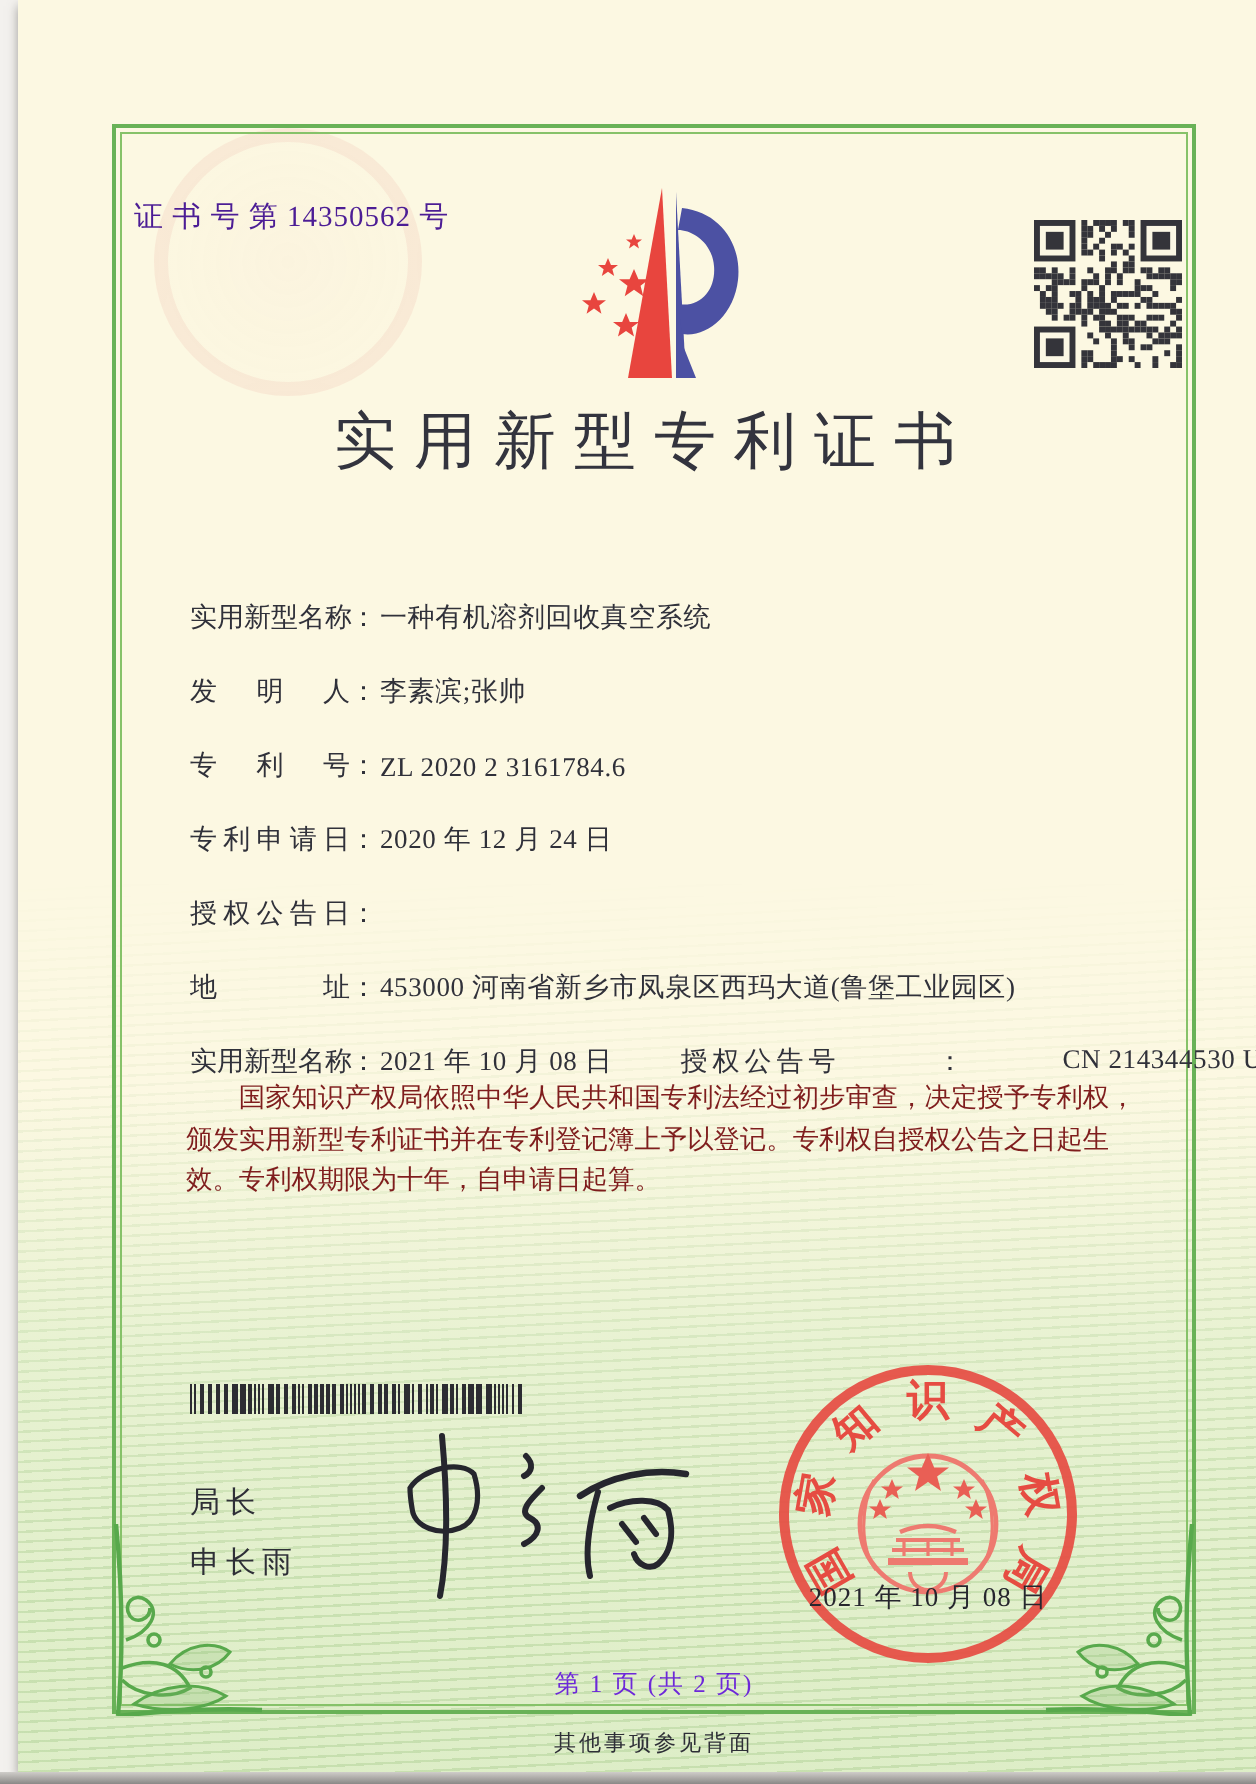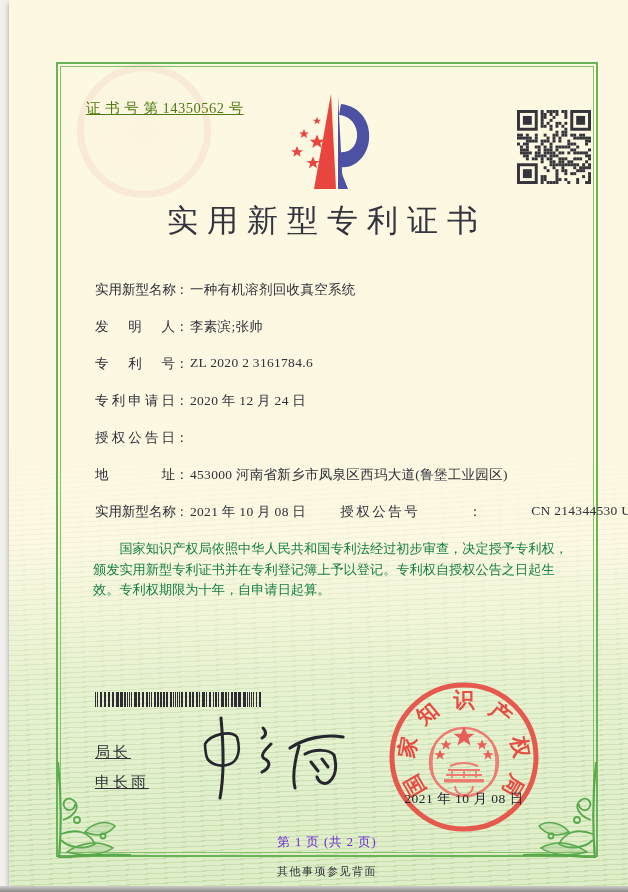--- a/index.html
+++ b/index.html
@@ -23,36 +23,36 @@
     -webkit-mask-image:linear-gradient(to bottom,transparent,rgba(0,0,0,.55) 45%,#000 78%);
     mask-image:linear-gradient(to bottom,transparent,rgba(0,0,0,.55) 45%,#000 78%);}
   .frame{position:absolute;left:47px;top:62px;right:30px;bottom:29px;
     border:2.5px solid #69b257;}
   .frame-inner{position:absolute;inset:2px;border:1px solid #86c269;}
   .orn{position:absolute;bottom:-3px;width:78px;height:96px;}
   .orn-left{left:-3px;}
   .orn-right{right:-3px;transform:scaleX(-1);}
   .ghost-stamp{position:absolute;left:68px;top:64px;width:120px;height:120px;border-radius:50%;
     border:7px solid rgba(232,148,138,.13);background:radial-gradient(circle,rgba(240,170,160,.05),rgba(240,170,160,0));}
-  .cert-no{position:absolute;left:77px;top:99px;font-size:14.5px;color:#4d7c0f;letter-spacing:.5px;text-decoration:underline;}
+  .cert-no{position:absolute;left:58px;top:99px;font-size:14.5px;color:#4c1d95;letter-spacing:.5px;}
   .logo{position:absolute;left:263px;top:92px;width:100px;height:114px;}
   .qr{position:absolute;left:508px;top:110px;width:74px;height:74px;}
   .title{position:absolute;left:56px;right:39px;top:200px;text-align:center;
     font-size:31px;font-weight:400;color:#33343e;letter-spacing:9px;}
   .fields{position:absolute;left:86px;top:281px;width:492px;}
-  .frow{display:flex;align-items:flex-start;height:37px;font-size:13.5px;color:#30313a;white-space:nowrap;}
+  .frow{display:flex;align-items:flex-end;height:37px;font-size:13.5px;color:#30313a;white-space:nowrap;}
   .flabel{width:80px;flex:none;text-align:justify;text-align-last:justify;}
   .fcolon{flex:none;width:15px;}
   .fvalue{flex:none;letter-spacing:.3px;}
   .grant2{display:flex;margin-left:34px;gap:48px;}
   .glabel{flex:none;letter-spacing:2.5px;}
-  .paras{position:absolute;left:84px;top:539px;width:484px;font-size:13.2px;line-height:20.5px;color:#15803d;}
+  .paras{position:absolute;left:84px;top:539px;width:484px;font-size:13.2px;line-height:20.5px;color:#7f1d1d;}
   .paras p{margin:0 0 4px 0;text-indent:2em;}
   .barcode{position:absolute;left:86px;top:692px;width:170px;height:15px;}
-  .signoff{position:absolute;left:86px;top:737px;font-size:15px;color:#2e2f37;letter-spacing:3px;line-height:30px;text-decoration:underline;}
+  .signoff{position:absolute;left:86px;top:737px;font-size:15px;color:#2e2f37;letter-spacing:3px;line-height:30px;}
   .signature{position:absolute;left:178px;top:706px;width:170px;height:100px;}
   .seal{position:absolute;left:376px;top:678px;width:158px;height:158px;}
   .seal-date{position:absolute;left:376px;top:790px;width:158px;text-align:center;
     font-size:13.5px;color:#26262e;letter-spacing:.5px;z-index:3;}
   .page-info{position:absolute;left:47px;right:30px;top:834px;text-align:center;font-size:12.5px;color:#6d28d9;letter-spacing:1px;}
   .back-note{position:absolute;left:47px;right:30px;top:864px;text-align:center;font-size:11px;color:#2e2f37;letter-spacing:1.5px;}
 </style>
 </head>
 <body>
 

